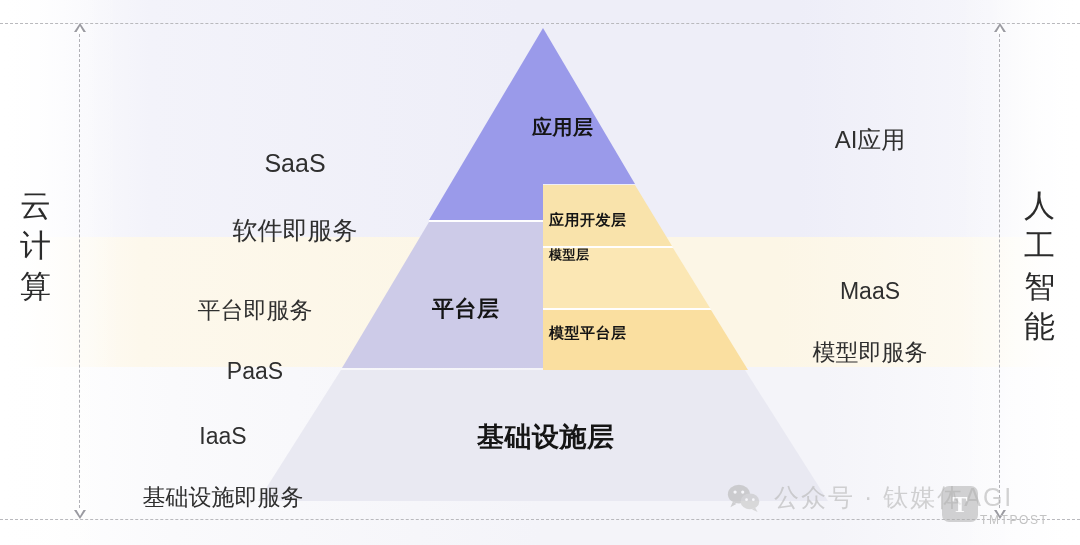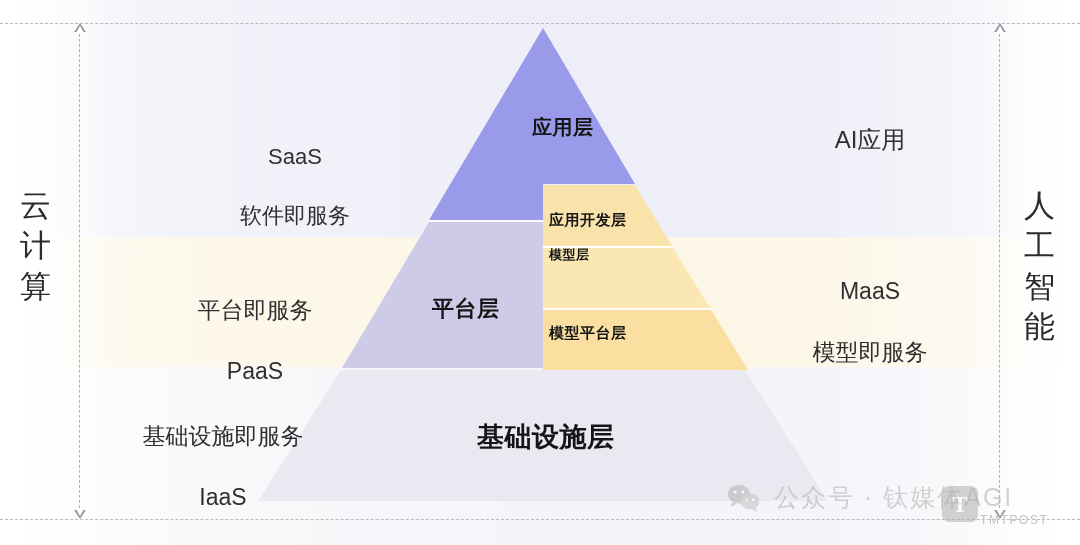--- a/index.html
+++ b/index.html
@@ -140,21 +140,21 @@
 
   
   .outside {
     position: absolute;
     text-align: center;
     color: #2f2f2f;
     line-height: 1.34;
     white-space: pre-line;
     font-family: "Liberation Sans", "DejaVu Sans", sans-serif;
   }
-  .out-saas  { left: 150px; top: 113px; width: 290px; font-size: 22px; }
+  .out-saas  { left: 150px; top: 113px; width: 290px; font-size: 25px; }
   .out-paas  { left: 110px; top: 264px; width: 290px; font-size: 23px; }
   .out-iaas  { left:  78px; top: 390px; width: 290px; font-size: 23px; }
   .out-aiapp { left: 740px; top: 92px;  width: 260px; font-size: 24px; }
   .out-maas  { left: 740px; top: 245px; width: 260px; font-size: 23px; }
   .out-aipow { left: 740px; top: 405px; width: 260px; font-size: 24px; }
 
   
   #watermark {
     position: absolute;
     left: 727px;
@@ -241,22 +241,22 @@
 
   <div class="outside out-saas">
     <div>SaaS</div>
     <div>软件即服务</div>
   </div>
   <div class="outside out-paas">
     <div>平台即服务</div>
     <div>PaaS</div>
   </div>
   <div class="outside out-iaas">
+    <div>IaaS</div>
     <div>基础设施即服务</div>
-    <div>IaaS</div>
   </div>
 
   <div class="outside out-aiapp">
     <div>AI应用</div>
   </div>
   <div class="outside out-maas">
     <div>MaaS</div>
     <div>模型即服务</div>
   </div>
 

